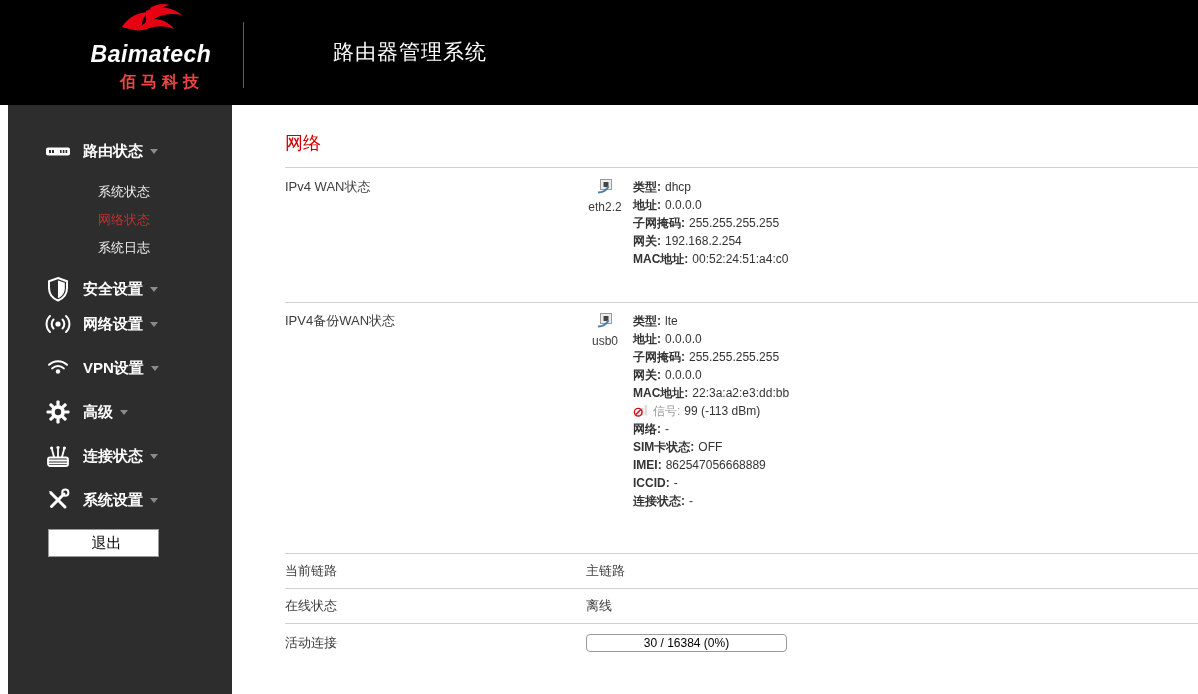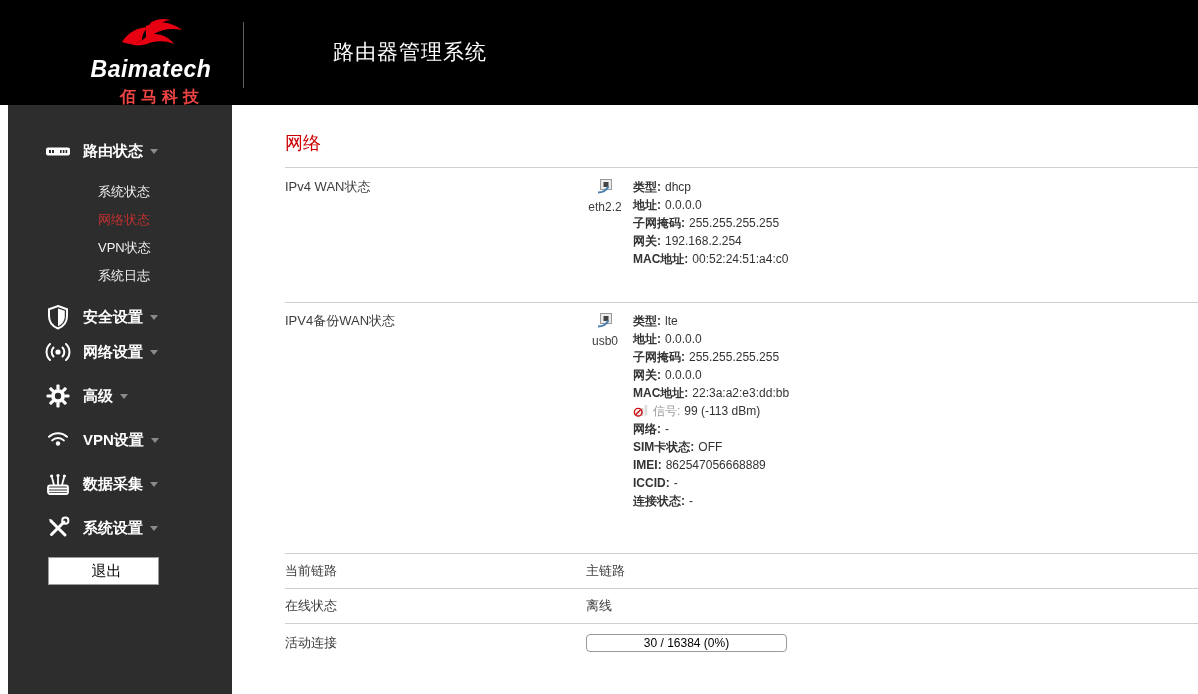--- a/index.html
+++ b/index.html
@@ -3,21 +3,21 @@
 <meta charset="utf-8">
 <style>
   * { margin:0; padding:0; box-sizing:border-box; }
   html,body { width:1198px; height:694px; }
   body {
     font-family:"Liberation Sans", sans-serif;
     background:#fff; position:relative; overflow:hidden;
   }
   
   .header { position:absolute; left:0; top:0; width:1198px; height:105px; background:#000; }
-  .logo { position:absolute; left:90px; top:17px; width:122px; text-align:center; }
+  .logo { position:absolute; left:90px; top:2px; width:122px; text-align:center; }
   .logo-horse { display:block; margin:0 auto; }
   .brand { color:#fff; font-style:italic; font-weight:bold; font-size:23px; line-height:1.05; letter-spacing:0.5px; }
   .brand-cn { color:#ef4444; font-weight:bold; font-size:16px; letter-spacing:5px; margin-top:6px; padding-left:22px; white-space:nowrap; }
   .header-divider { position:absolute; left:243px; top:22px; width:1px; height:66px; background:#5e5e5e; }
   .app-title { position:absolute; left:333px; top:0; height:103px; display:flex; align-items:center; color:#fff; font-size:21px; letter-spacing:1px; }
   
   .sidebar { position:absolute; left:8px; top:105px; width:232px; height:689px; background:#2d2d2d; }
   .menu-item { display:flex; align-items:center; height:34px; margin-top:10px; cursor:pointer; }
   .menu-item.first { margin-top:29px; }
   .menu-item.after-sub { margin-top:1px; }
@@ -80,21 +80,20 @@
         <rect x="20.6" y="12" width="1.6" height="3" fill="#2d2d2d"></rect>
       </svg>
     </span>
     <span class="menu-label">路由状态</span>
     <span class="caret"></span>
   </div>
 
   <div class="submenu">
     <div class="submenu-item">系统状态</div>
     <div class="submenu-item active">网络状态</div>
-    <div class="submenu-item">VPN状态</div>
     <div class="submenu-item">系统日志</div>
   </div>
 
   <div class="menu-item">
     <span class="menu-icon">
       <svg width="26" height="26" viewBox="0 0 26 26">
         <path d="M13 2 L22 5.2 V12 C22 18 18.5 22.4 13 24.5 C7.5 22.4 4 18 4 12 V5.2 Z" fill="none" stroke="#fff" stroke-width="2"></path>
         <path d="M13 4.4 L19.8 6.8 V12 C19.8 16.8 17.2 20.4 13 22.2 Z" fill="#fff"></path>
       </svg>
     </span>
@@ -106,20 +105,32 @@
     <span class="menu-icon">
       <svg width="26" height="26" viewBox="0 0 26 26" fill="none" stroke="#fff" stroke-width="2" stroke-linecap="round">
         <circle cx="13" cy="13" r="2.6" fill="#fff" stroke="none"></circle>
         <path d="M8.5 8.5 a6.5 6.5 0 0 0 0 9"></path>
         <path d="M5 5 a11 11 0 0 0 0 16"></path>
         <path d="M17.5 8.5 a6.5 6.5 0 0 1 0 9"></path>
         <path d="M21 5 a11 11 0 0 1 0 16"></path>
       </svg>
     </span>
     <span class="menu-label">网络设置</span>
+    <span class="caret"></span>
+  </div>
+
+  <div class="menu-item">
+    <span class="menu-icon">
+      <svg width="26" height="26" viewBox="0 0 26 26" fill="none" stroke="#fff" stroke-width="2" stroke-linecap="round">
+        <circle cx="13" cy="16.5" r="2.2" fill="#fff" stroke="none"></circle>
+        <path d="M7.2 13.4 a8 8 0 0 1 11.6 0"></path>
+        <path d="M4 9.8 a13 13 0 0 1 18 0"></path>
+      </svg>
+    </span>
+    <span class="menu-label">VPN设置</span>
     <span class="caret"></span>
   </div>
 
   <div class="menu-item">
     <span class="menu-icon">
       <svg width="26" height="26" viewBox="0 0 26 26">
         <g fill="#fff">
           <circle cx="13" cy="13" r="7"></circle>
           <g>
             <rect x="11.4" y="1.5" width="3.2" height="5" rx="1"></rect>
@@ -134,45 +145,33 @@
         </g>
         <circle cx="13" cy="13" r="3.2" fill="#2d2d2d"></circle>
       </svg>
     </span>
     <span class="menu-label">高级</span>
     <span class="caret"></span>
   </div>
 
   <div class="menu-item">
     <span class="menu-icon">
-      <svg width="26" height="26" viewBox="0 0 26 26" fill="none" stroke="#fff" stroke-width="2" stroke-linecap="round">
-        <circle cx="13" cy="16.5" r="2.2" fill="#fff" stroke="none"></circle>
-        <path d="M7.2 13.4 a8 8 0 0 1 11.6 0"></path>
-        <path d="M4 9.8 a13 13 0 0 1 18 0"></path>
-      </svg>
-    </span>
-    <span class="menu-label">VPN设置</span>
-    <span class="caret"></span>
-  </div>
-
-  <div class="menu-item">
-    <span class="menu-icon">
       <svg width="26" height="26" viewBox="0 0 26 26" fill="none" stroke="#fff" stroke-width="1.8" stroke-linecap="round">
         <rect x="3" y="14.5" width="20" height="8.5" rx="2"></rect>
         <path d="M3.5 17.5 H22.5"></path>
         <path d="M3.5 20.3 H22.5"></path>
         <path d="M9 14 L7 6.5"></path>
           <circle cx="6.6" cy="5" r="1.6" fill="#fff" stroke="none"></circle>
         <path d="M13 14 L13 6"></path>
           <circle cx="13" cy="4.5" r="1.6" fill="#fff" stroke="none"></circle>
         <path d="M17 14 L19 6.5"></path>
           <circle cx="19.4" cy="5" r="1.6" fill="#fff" stroke="none"></circle>
       </svg>
     </span>
-    <span class="menu-label">数据采集</span>
+    <span class="menu-label">连接状态</span>
     <span class="caret"></span>
   </div>
 
   <div class="menu-item">
     <span class="menu-icon">
       <svg width="26" height="26" viewBox="0 0 26 26" fill="none" stroke="#fff" stroke-linecap="round">
         <path d="M6.5 19.5 L19 7" stroke-width="3"></path>
         <circle cx="20.3" cy="5.7" r="3.1" stroke-width="2"></circle>
         <path d="M6 6 L20 20" stroke-width="3"></path>
         <path d="M3.8 3.8 L7.5 5 L6 7.5 Z" fill="#fff" stroke="none"></path>

